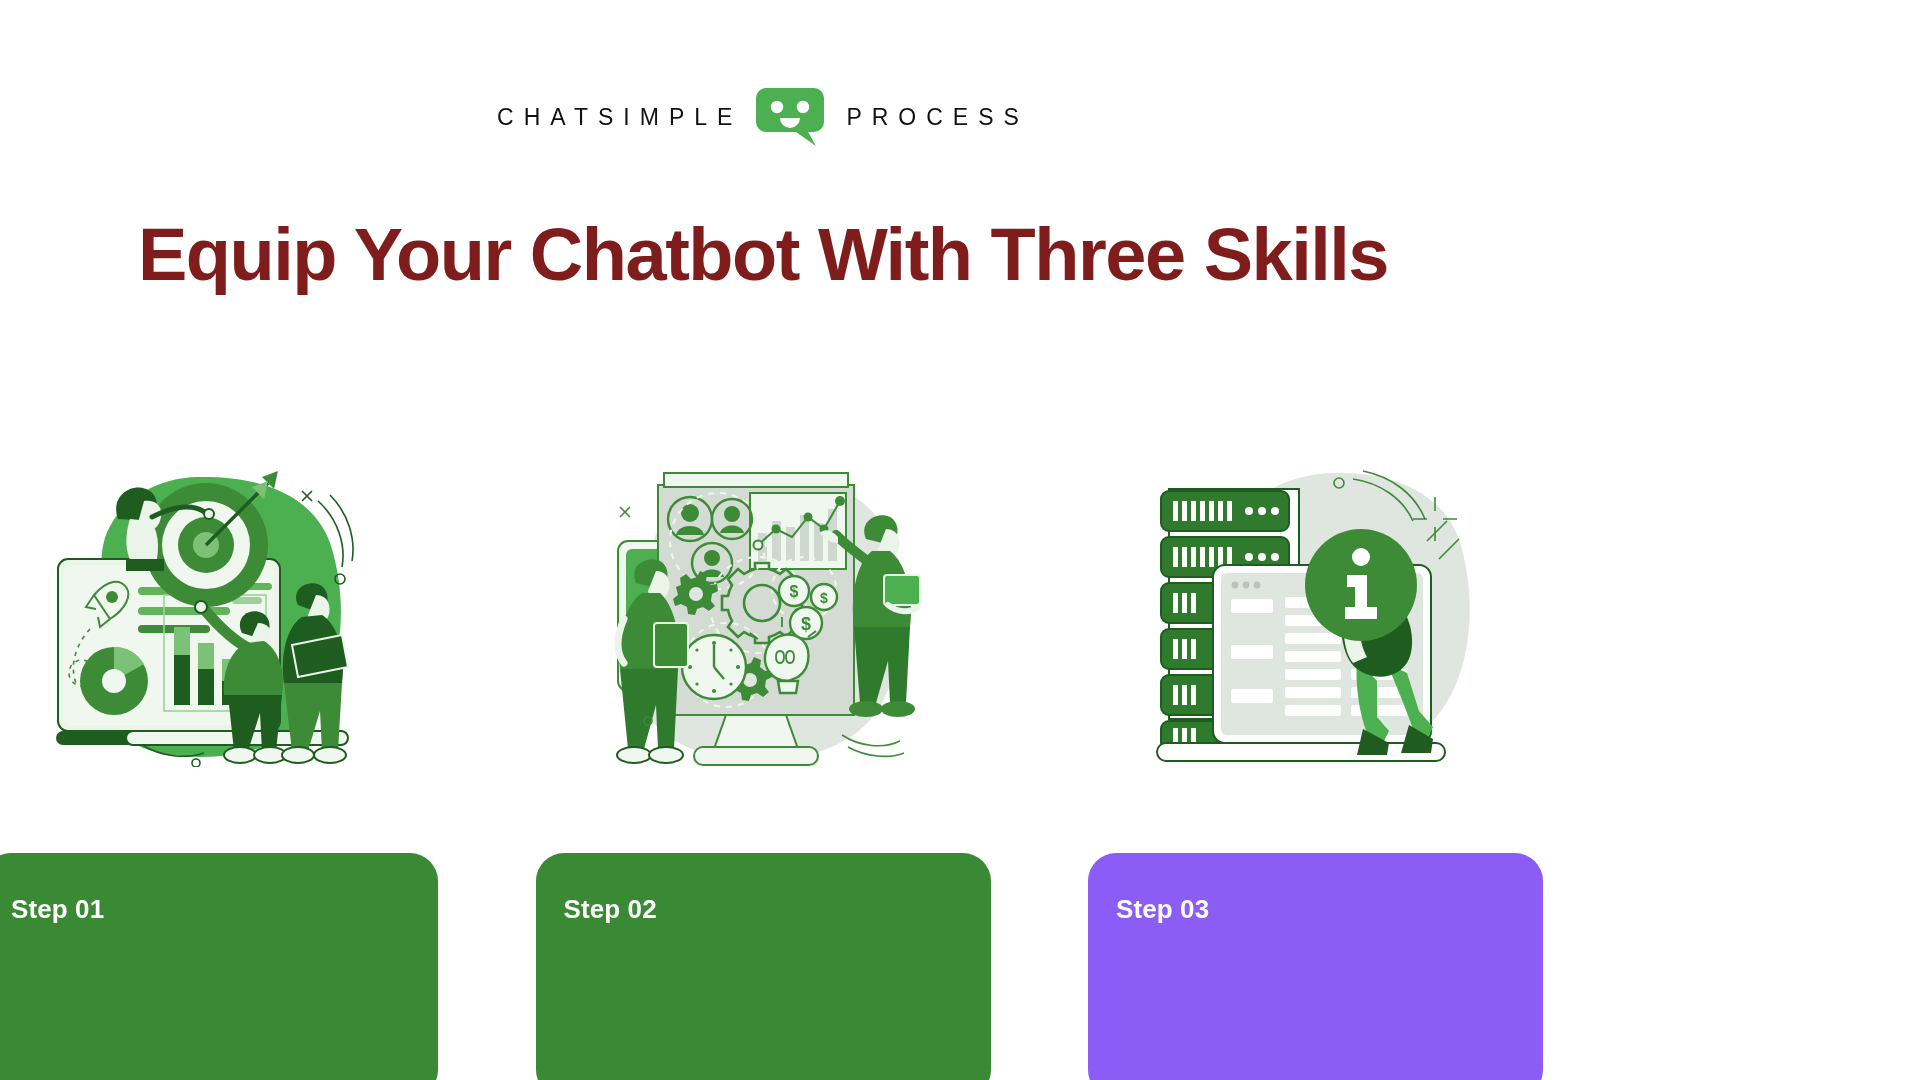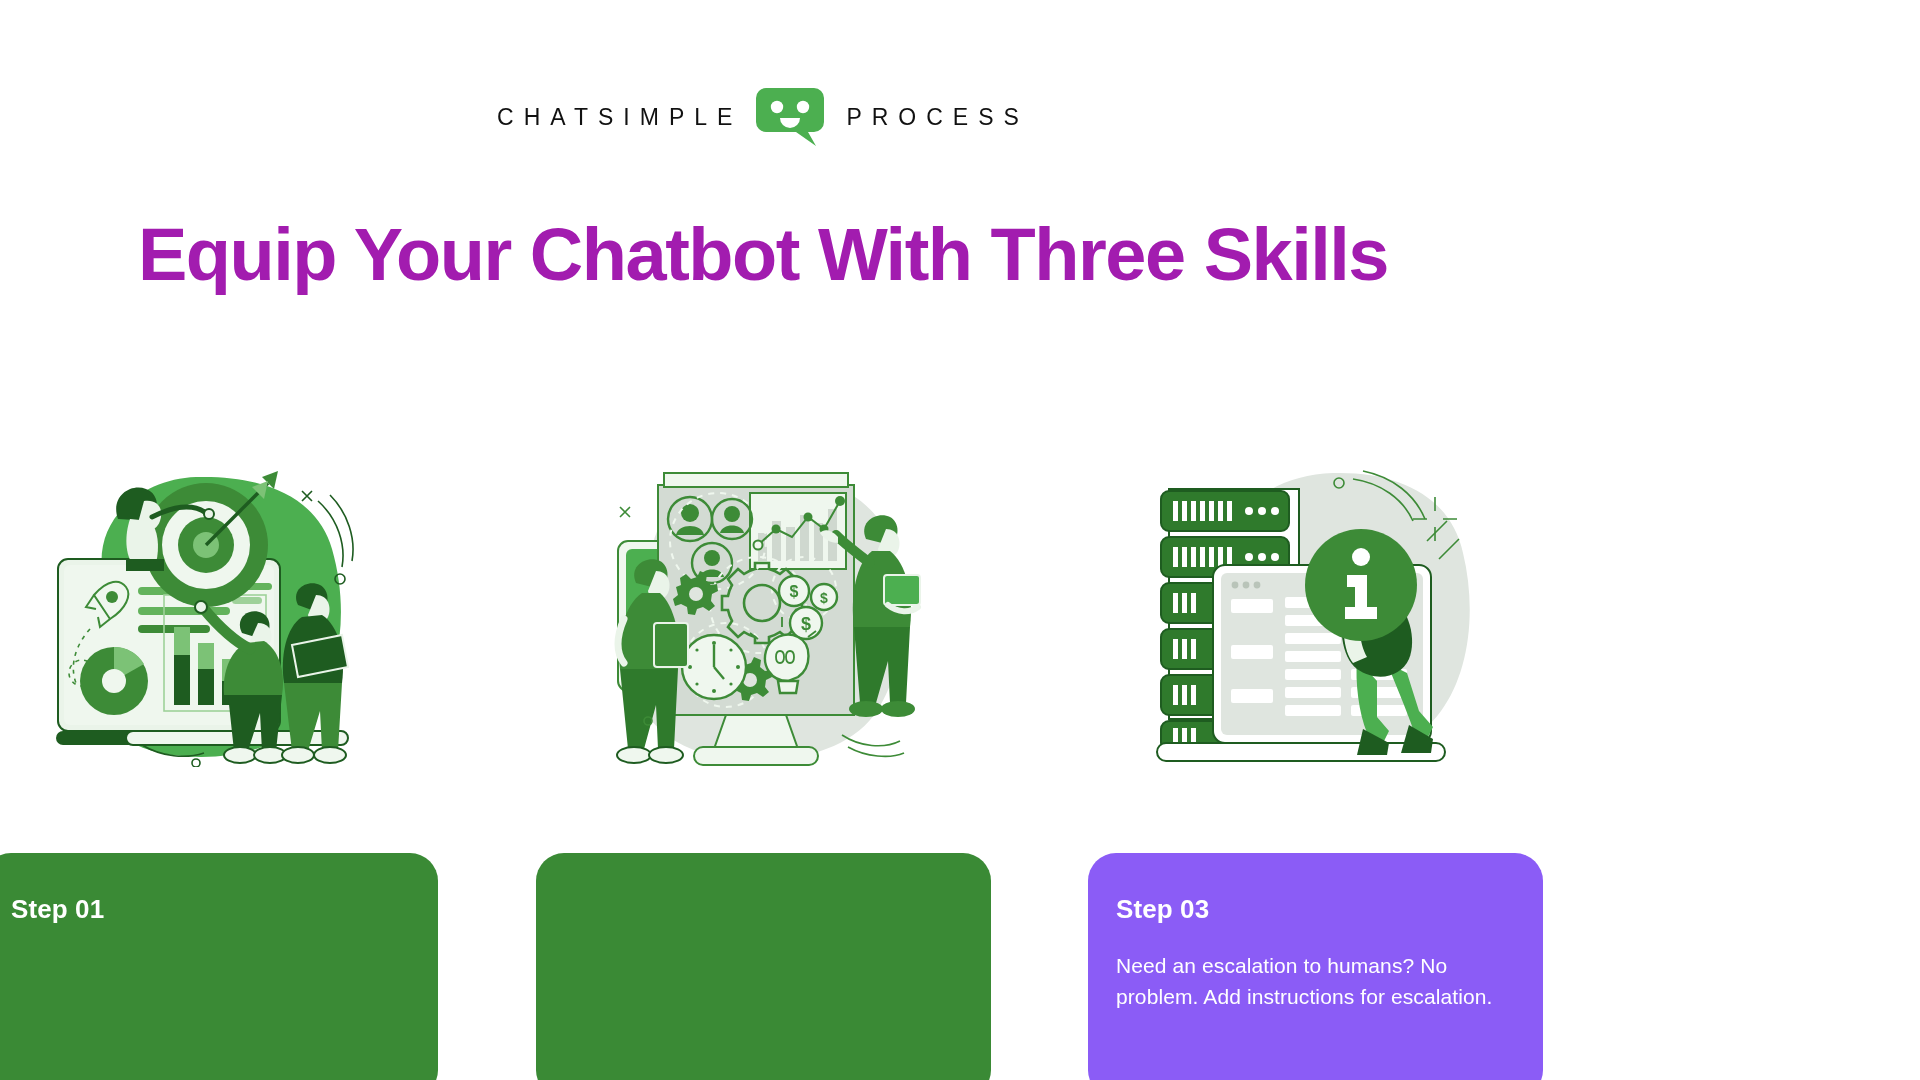--- a/index.html
+++ b/index.html
@@ -39,21 +39,21 @@
     flex:none;
   }
   .bot-icon svg{display:block;}
 
   
   .headline{
     margin-top:26px;
     font-size:74px;
     font-weight:700;
     letter-spacing:-1.5px;
-    color:#a21caf;
+    color:#7f1d1d;
     line-height:1.05;
     text-align:center;
     white-space:nowrap;
   }
 
   
   .illus-row{
     margin-top:50px;
     width:1560px;
     display:flex;
@@ -477,22 +477,22 @@
 
   </div>
 
   <div class="cards-row">
 
     <div class="card" style="background:#3a8a35">
       <div class="card-title">Step 01</div>
     </div>
 
     <div class="card" style="background:#3a8a35">
+      <div class="card-title">Step 02</div>
     </div>
 
     <div class="card" style="background:#8b5cf6">
       <div class="card-title">Step 03</div>
-      <p class="card-body">Need an escalation to humans? No problem. Add instructions for escalation.</p>
     </div>
 
   </div>
 
 </div>
 
 </body></html>

